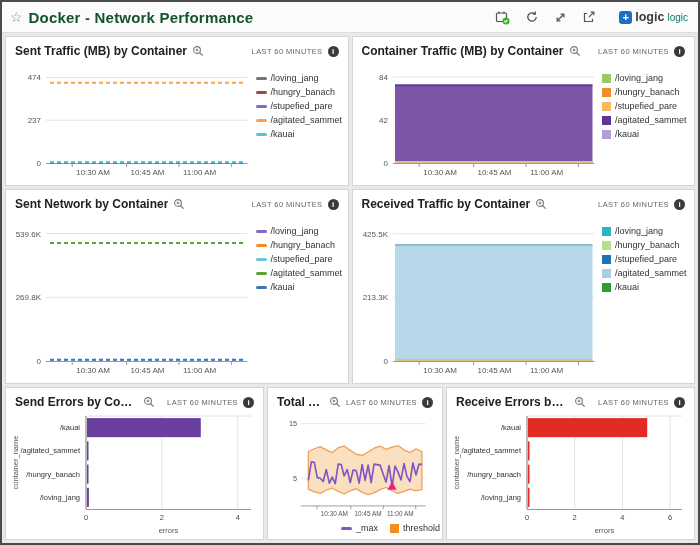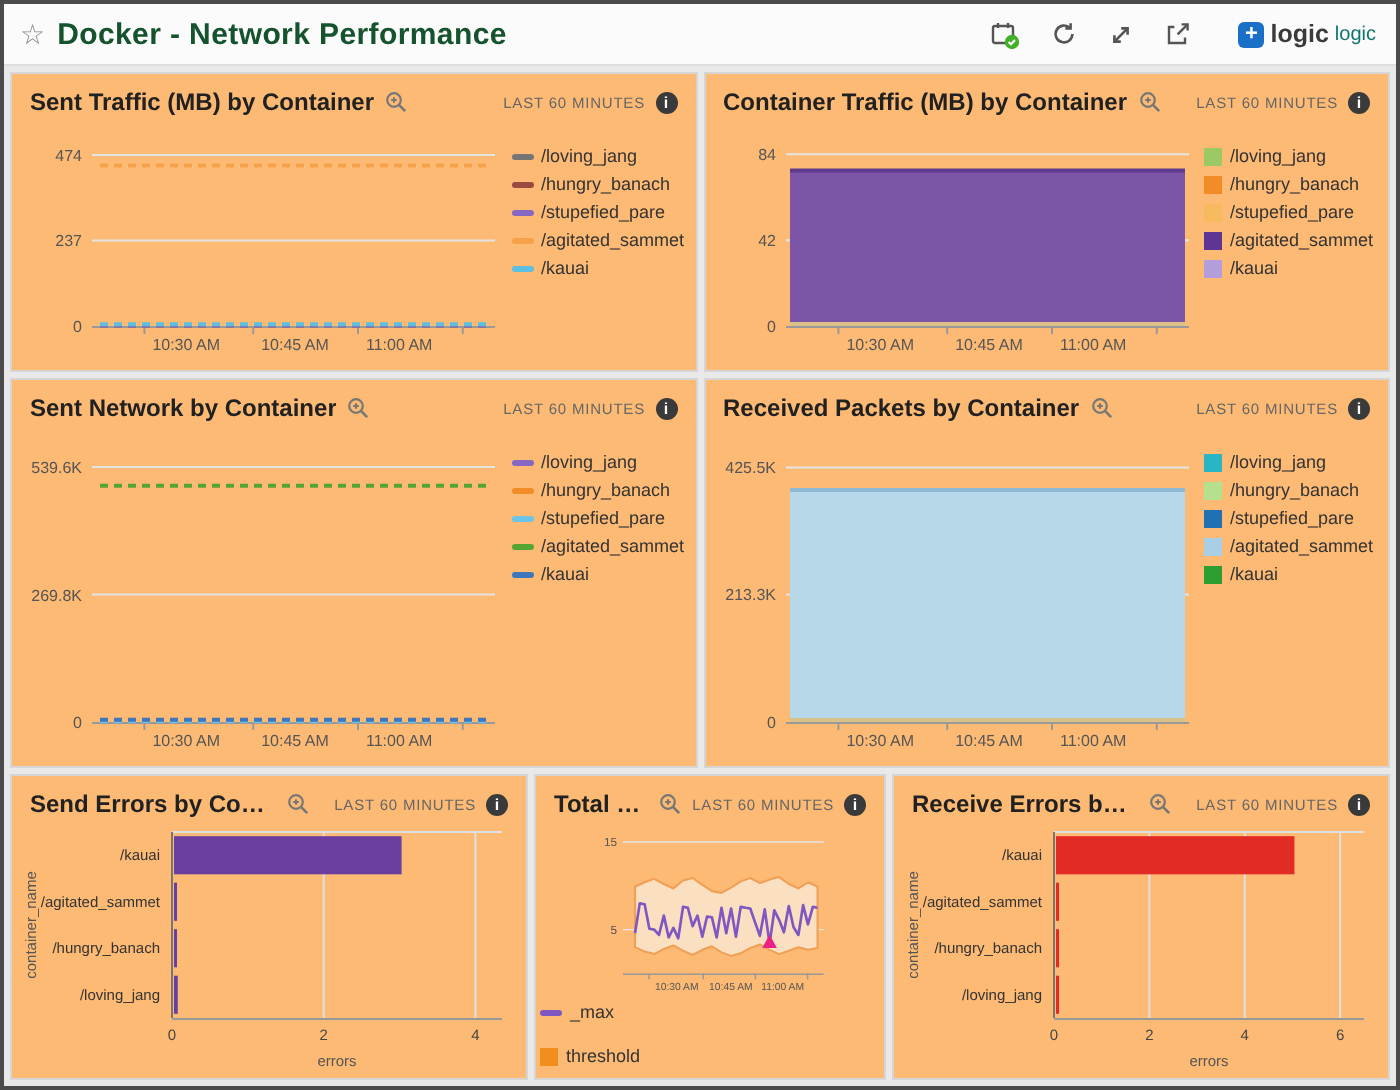--- a/index.html
+++ b/index.html
@@ -17,41 +17,41 @@
   .logomark{width:13px;height:13px;background:#1a70c7;border-radius:3px;color:#fff;font-weight:bold;font-size:11px;line-height:13px;text-align:center}
   .logomark::after{content:"+"}
   .logosumo{font-size:12.5px;font-weight:bold;color:#3a3a3a}
   .logologic{font-size:10px;font-weight:normal;color:#0f766e}
   
   .grid{flex:1;display:flex;flex-direction:column;gap:3px;padding:3px;min-height:0}
   .row{display:flex;gap:3px;min-height:0}
   .row1{height:150px;flex:0 0 auto}
   .row2{height:195px;flex:0 0 auto}
   .row3{flex:1}
-  .panel{background:#fdba74;border:1px solid #d5d5d5;display:flex;flex-direction:column;min-width:0}
+  .panel{background:#ffffff;border:1px solid #d5d5d5;display:flex;flex-direction:column;min-width:0}
   .p-half{flex:1}
   .p-sm{width:259px;flex:0 0 auto}
   .p-mid{width:176px;flex:0 0 auto}
   .p-last{flex:1}
   .phead{display:flex;align-items:center;padding:7px 9px 1px 9px;gap:5px;flex:0 0 auto}
   .ptitle{font-size:12px;font-weight:bold;color:#212121;white-space:nowrap;overflow:hidden;text-overflow:ellipsis;flex:0 1 auto;min-width:0}
   .zoomico{display:flex;flex:0 0 auto;cursor:pointer}
   .spacer{flex:1 0 2px}
   .prange{font-size:7.5px;color:#666;letter-spacing:.4px;white-space:nowrap;flex:0 0 auto;cursor:pointer}
   .infoico{width:11px;height:11px;border-radius:50%;background:#3a3a3a;color:#fff;font-size:8px;font-weight:bold;line-height:11px;text-align:center;flex:0 0 auto;cursor:pointer}
   .infoico::after{content:"i"}
   .pbody{flex:1;display:flex;min-height:0;padding:0 2px 2px 2px}
   .pbody.col{flex-direction:column}
   svg.chart{flex:1 1 auto;min-width:0;min-height:0;display:block}
   .legend{width:90px;flex:0 0 auto;padding-top:14px;display:flex;flex-direction:column;gap:4px}
   .litem{display:flex;align-items:center;gap:4px;cursor:pointer}
   .lmark-line{width:11px;height:3px;border-radius:2px;flex:0 0 auto}
   .lmark-square{width:9px;height:9px;flex:0 0 auto}
   .llabel{font-size:9px;color:#333;white-space:nowrap}
-  .legend-bottom{width:auto;flex:0 0 auto;flex-direction:column;justify-content:flex-end;gap:12px;padding:1px 0 4px}
+  .legend-bottom{width:auto;flex:0 0 auto;flex-direction:row;justify-content:flex-end;gap:12px;padding:1px 0 4px}
 </style>
 </head>
 <body>
 
 <div class="frame">
 
   <header class="topbar">
     <span class="star"></span>
     <h1 class="dtitle">Docker - Network Performance</h1>
     <div class="actions">
@@ -273,21 +273,21 @@
               <span class="litem">
                 <span class="lmark-line" style="background: rgb(63, 118, 188);"></span>
                 <span class="llabel">/kauai</span>
               </span>
             </div>
         </div>
       </section>
 
       <section class="panel p-half">
         <div class="phead">
-          <span class="ptitle">Received Packets by Container</span>
+          <span class="ptitle">Received Traffic by Container</span>
           <span class="zoomico">
             <svg width="12" height="12" viewBox="0 0 12 12">
                 <circle cx="5" cy="5" r="3.4" fill="none" stroke="#777" stroke-width="1.1"></circle>
                 <line x1="5" y1="3.6" x2="5" y2="6.4" stroke="#777" stroke-width="1"></line>
                 <line x1="3.6" y1="5" x2="6.4" y2="5" stroke="#777" stroke-width="1"></line>
                 <line x1="7.6" y1="7.6" x2="10.6" y2="10.6" stroke="#777" stroke-width="1.3"></line>
               </svg>
           </span>
           <span class="spacer"></span>
           <span class="prange">LAST 60 MINUTES</span>

